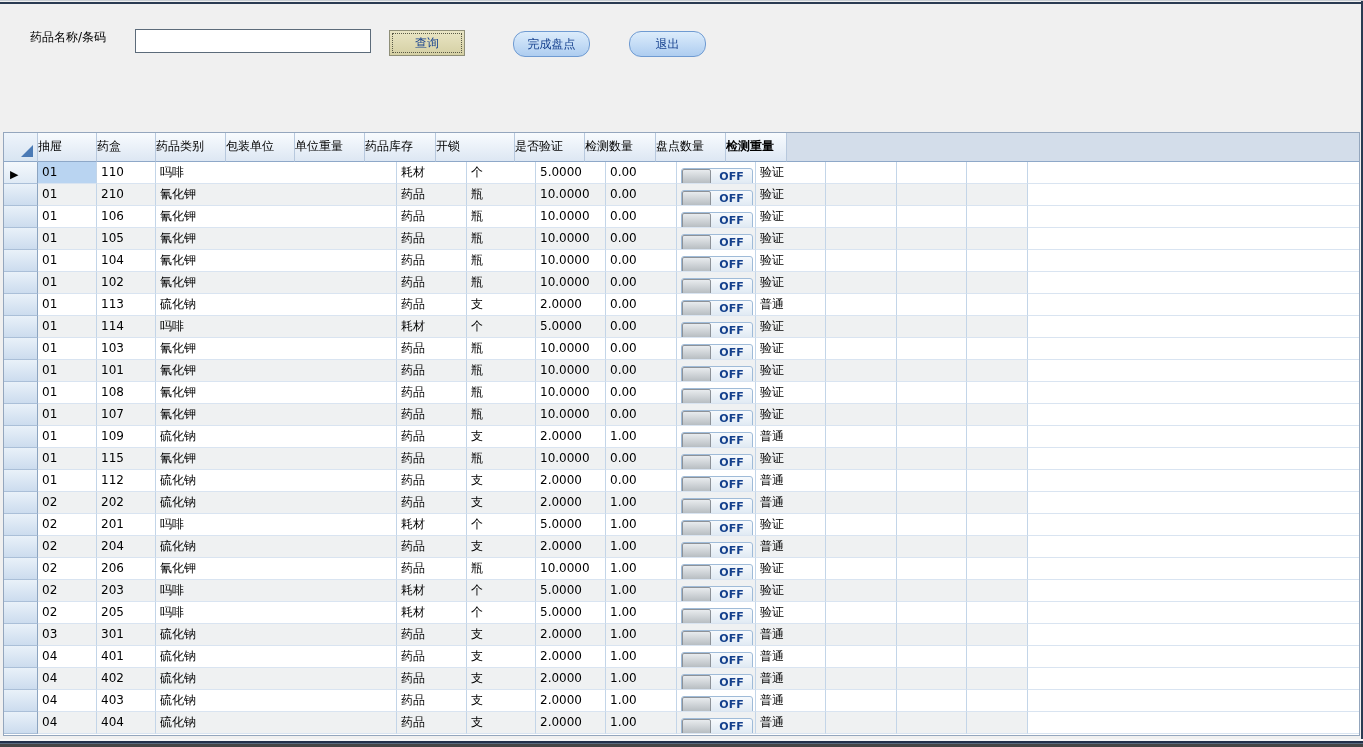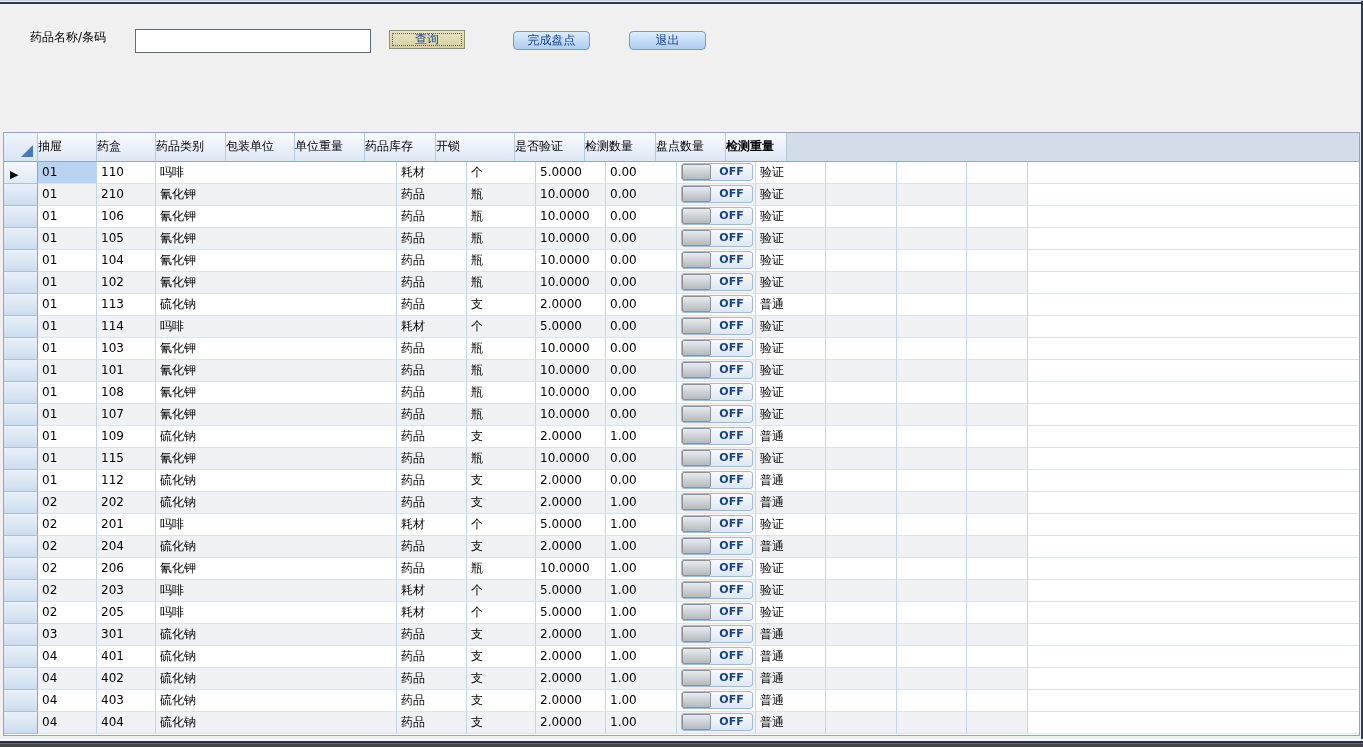--- a/index.html
+++ b/index.html
@@ -13,25 +13,25 @@
   .frame-bottom { position:absolute; left:0; right:0; bottom:0; height:8px; }
   .frame-bottom .l1 { height:2px; background:#f6f7f8; }
   .frame-bottom .l2 { height:2px; background:#22304a; }
   .frame-bottom .l3 { height:4px; background:#454545; border-top:1px solid #5a6a7e; }
 
   
   .toolbar { position:absolute; left:0; top:3px; right:2px; height:125px; }
   .lbl { position:absolute; left:30px; top:24px; line-height:18px; }
   .search { position:absolute; left:135px; top:25px; width:236px; height:24px;
             border:1px solid #5c6b7a; background:#fff; padding:0 3px; font:inherit; }
-  .btn { position:absolute; height:19px; font:inherit; color:#16418e; cursor:pointer; }
+  .btn { position:absolute; height:26px; font:inherit; color:#16418e; cursor:pointer; }
   .btn-query { left:389px; top:26px; width:76px;
                background:linear-gradient(#e9e5c4,#d5d0a4); border:1px solid #8f8f78;
                outline:1px dotted #5a5a46; outline-offset:-4px; }
-  .btn-blue { background:linear-gradient(#dcecfb,#aecdf0); border:1px solid #6f9bd2; border-radius:4px; }
+  .btn-blue { background:linear-gradient(#dcecfb,#aecdf0); border:1px solid #6f9bd2; border-radius:12px; }
   .btn-complete { left:513px; top:27px; width:77px; }
   .btn-exit { left:629px; top:27px; width:77px; }
 
   
   .grid { position:absolute; left:3px; top:131px; width:1357px; height:604px;
           background:#fff; border:1px solid #94a6bd; overflow:hidden; }
   .ghead { display:flex; height:29px; }
   .hcell { height:29px; line-height:27px; text-align:left;
            background:linear-gradient(#f8fbfe,#dde7f3);
            border-right:1px solid #b7c8dd; border-bottom:1px solid #8ea8c8;
@@ -63,21 +63,21 @@
   .col-unit { width:69px; }
   .col-unit_weight { width:70px; }
   .col-stock { width:71px; }
   .col-lock { width:79px; }
   .col-verify { width:70px; }
   .col-detect_qty { width:71px; }
   .col-count_qty { width:70px; }
   .col-detect_weight { width:61px;font-weight:bold; }
 
   
-  .toggle { width:72px; height:18px; margin-top:1px; display:flex; align-items:center;
+  .toggle { width:72px; height:18px; margin-top:6px; display:flex; align-items:center;
             border:1px solid #9fbbd8; border-radius:3px;
             background:linear-gradient(#f7fafd,#dde8f2); }
   .knob { width:29px; height:16px; margin-left:0px; border:1px solid #8d9298; border-radius:2px;
           background:linear-gradient(180deg,#e8ebee,#b4babf); }
   .offtxt { flex:1; text-align:center; color:#14408c; font-weight:bold; font-size:11px; line-height:16px; }
 </style>
 </head>
 <body>
 
 <div class="window">

